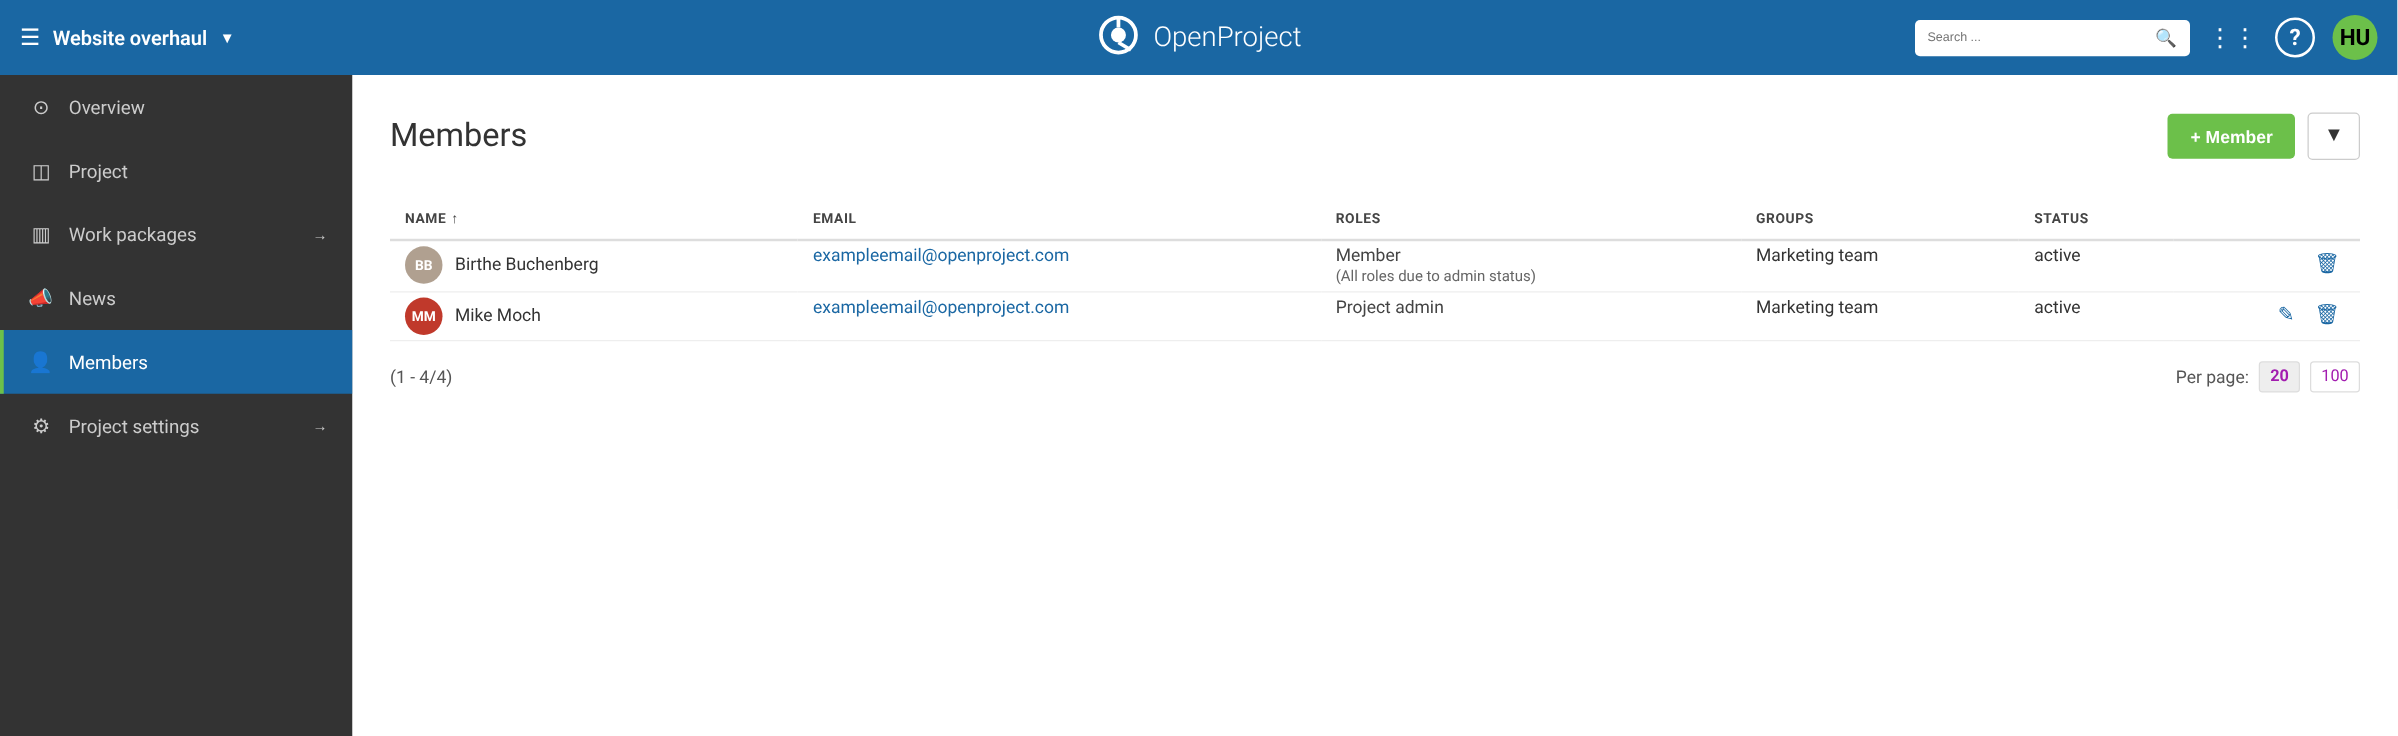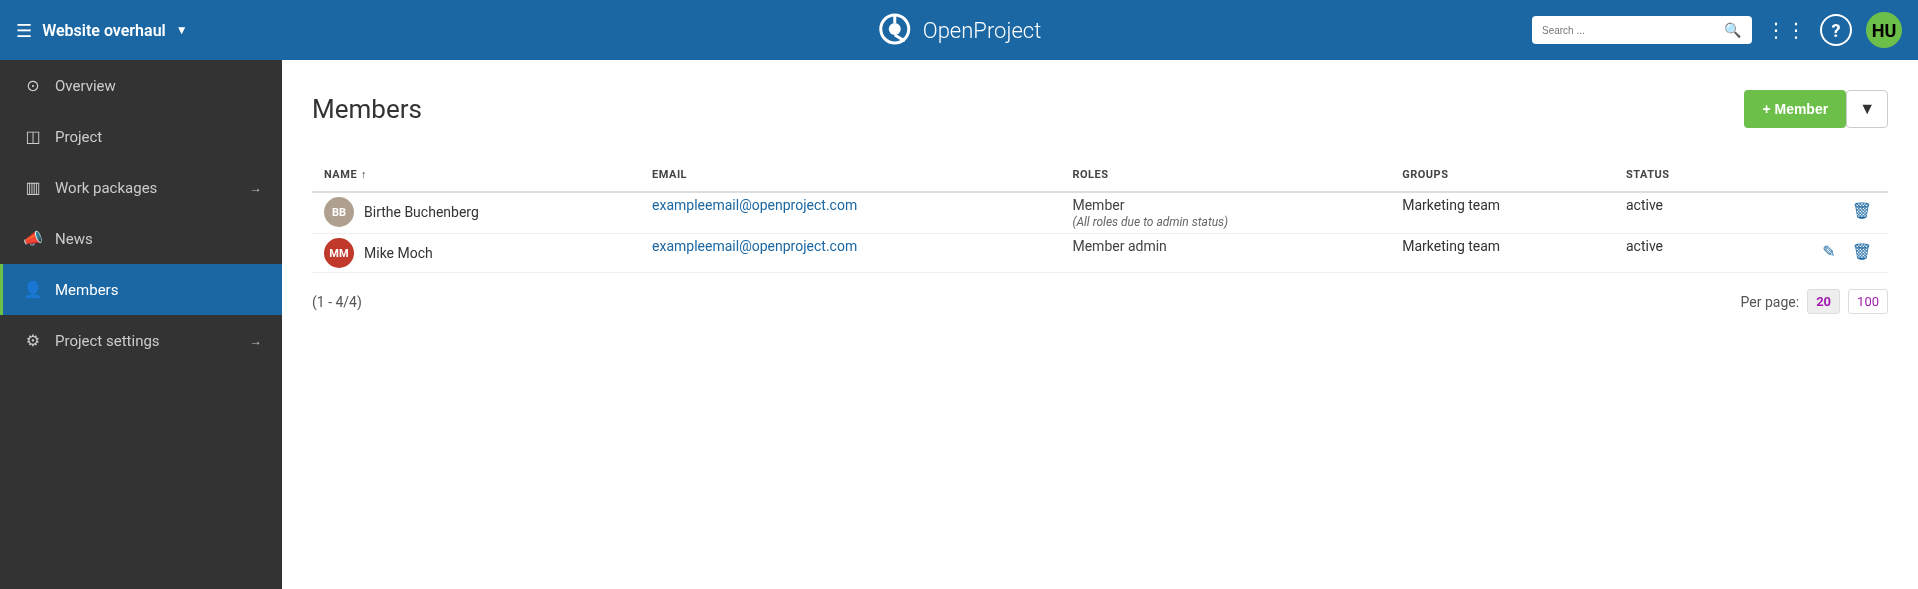--- a/index.html
+++ b/index.html
@@ -108,21 +108,21 @@
     }
 
     
     .page-header {
       display: flex;
       align-items: center;
       justify-content: space-between;
       margin-bottom: 30px;
     }
     .page-title { font-size: 26px; font-weight: 400; color: #333; }
-    .header-actions { display: flex; gap: 0; }
+    .header-actions { display: flex; align-items: center; gap: 10px; }
     .add-member-btn {
       background: #6cc04a;
       color: white;
       border: none;
       padding: 10px 18px;
       border-radius: 4px;
       font-size: 14px;
       font-weight: 600;
       cursor: pointer;
       display: flex;
@@ -172,21 +172,21 @@
       display: flex;
       align-items: center;
       justify-content: center;
       font-size: 11px;
       font-weight: bold;
       color: white;
       flex-shrink: 0;
     }
     .email-link { color: #1a67a3; text-decoration: none; }
     .role-text { color: #444; }
-    .role-sub { color: #666; font-size: 12px; font-style: italic; }
+    .role-sub { color: #666; font-size: 12px; }
     .status-active { color: #333; }
     .action-icons { display: flex; gap: 8px; justify-content: flex-end; }
     .action-btn {
       background: none;
       border: none;
       cursor: pointer;
       padding: 4px;
       color: #1a67a3;
       font-size: 16px;
     }
@@ -323,21 +323,21 @@
             </td>
           </tr>
           <tr>
             <td>
               <div class="member-name-cell">
                 <div class="member-avatar-img" style="background: rgb(192, 57, 43);">MM</div>
                 <span>Mike Moch</span>
               </div>
             </td>
             <td><a class="email-link" href="#">exampleemail@openproject.com</a></td>
-            <td><span class="role-text">Member admin</span></td>
+            <td><span class="role-text">Project admin</span></td>
             <td>Marketing team</td>
             <td class="status-active">active</td>
             <td>
               <div class="action-icons">
                 <button class="action-btn">✎</button>
                 <button class="action-btn delete">🗑</button>
               </div>
             </td>
           </tr>
         </tbody>

